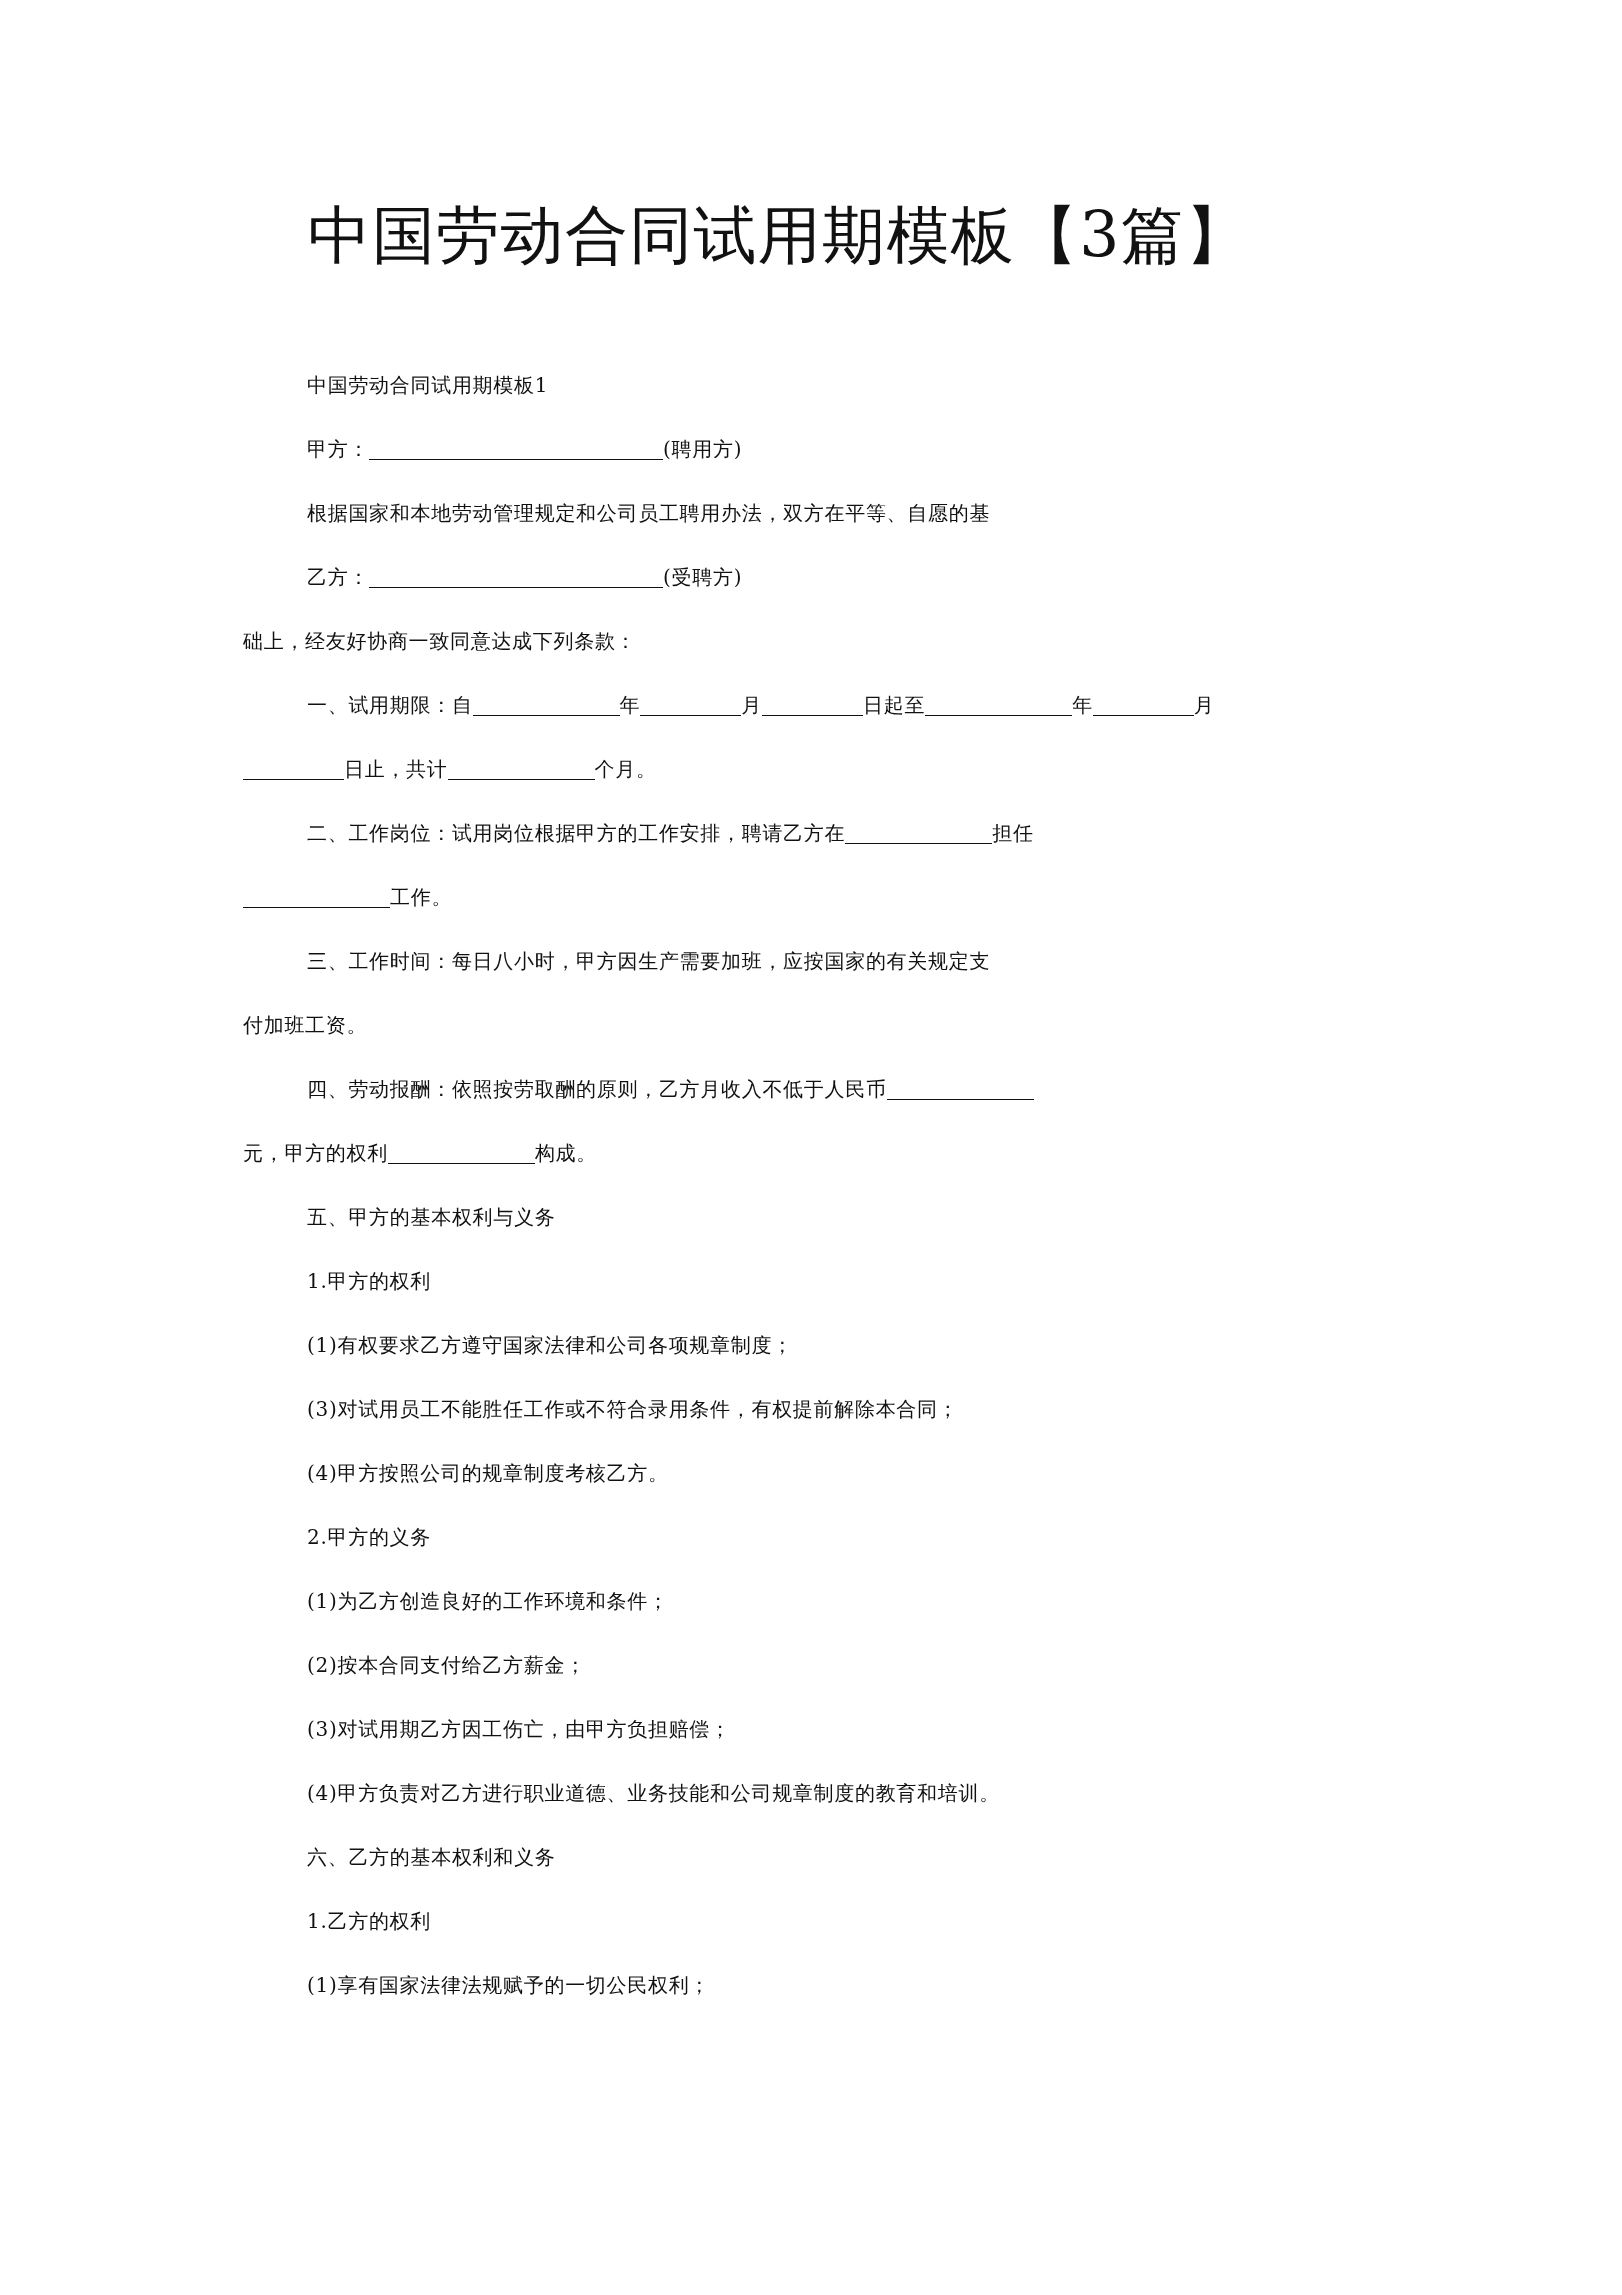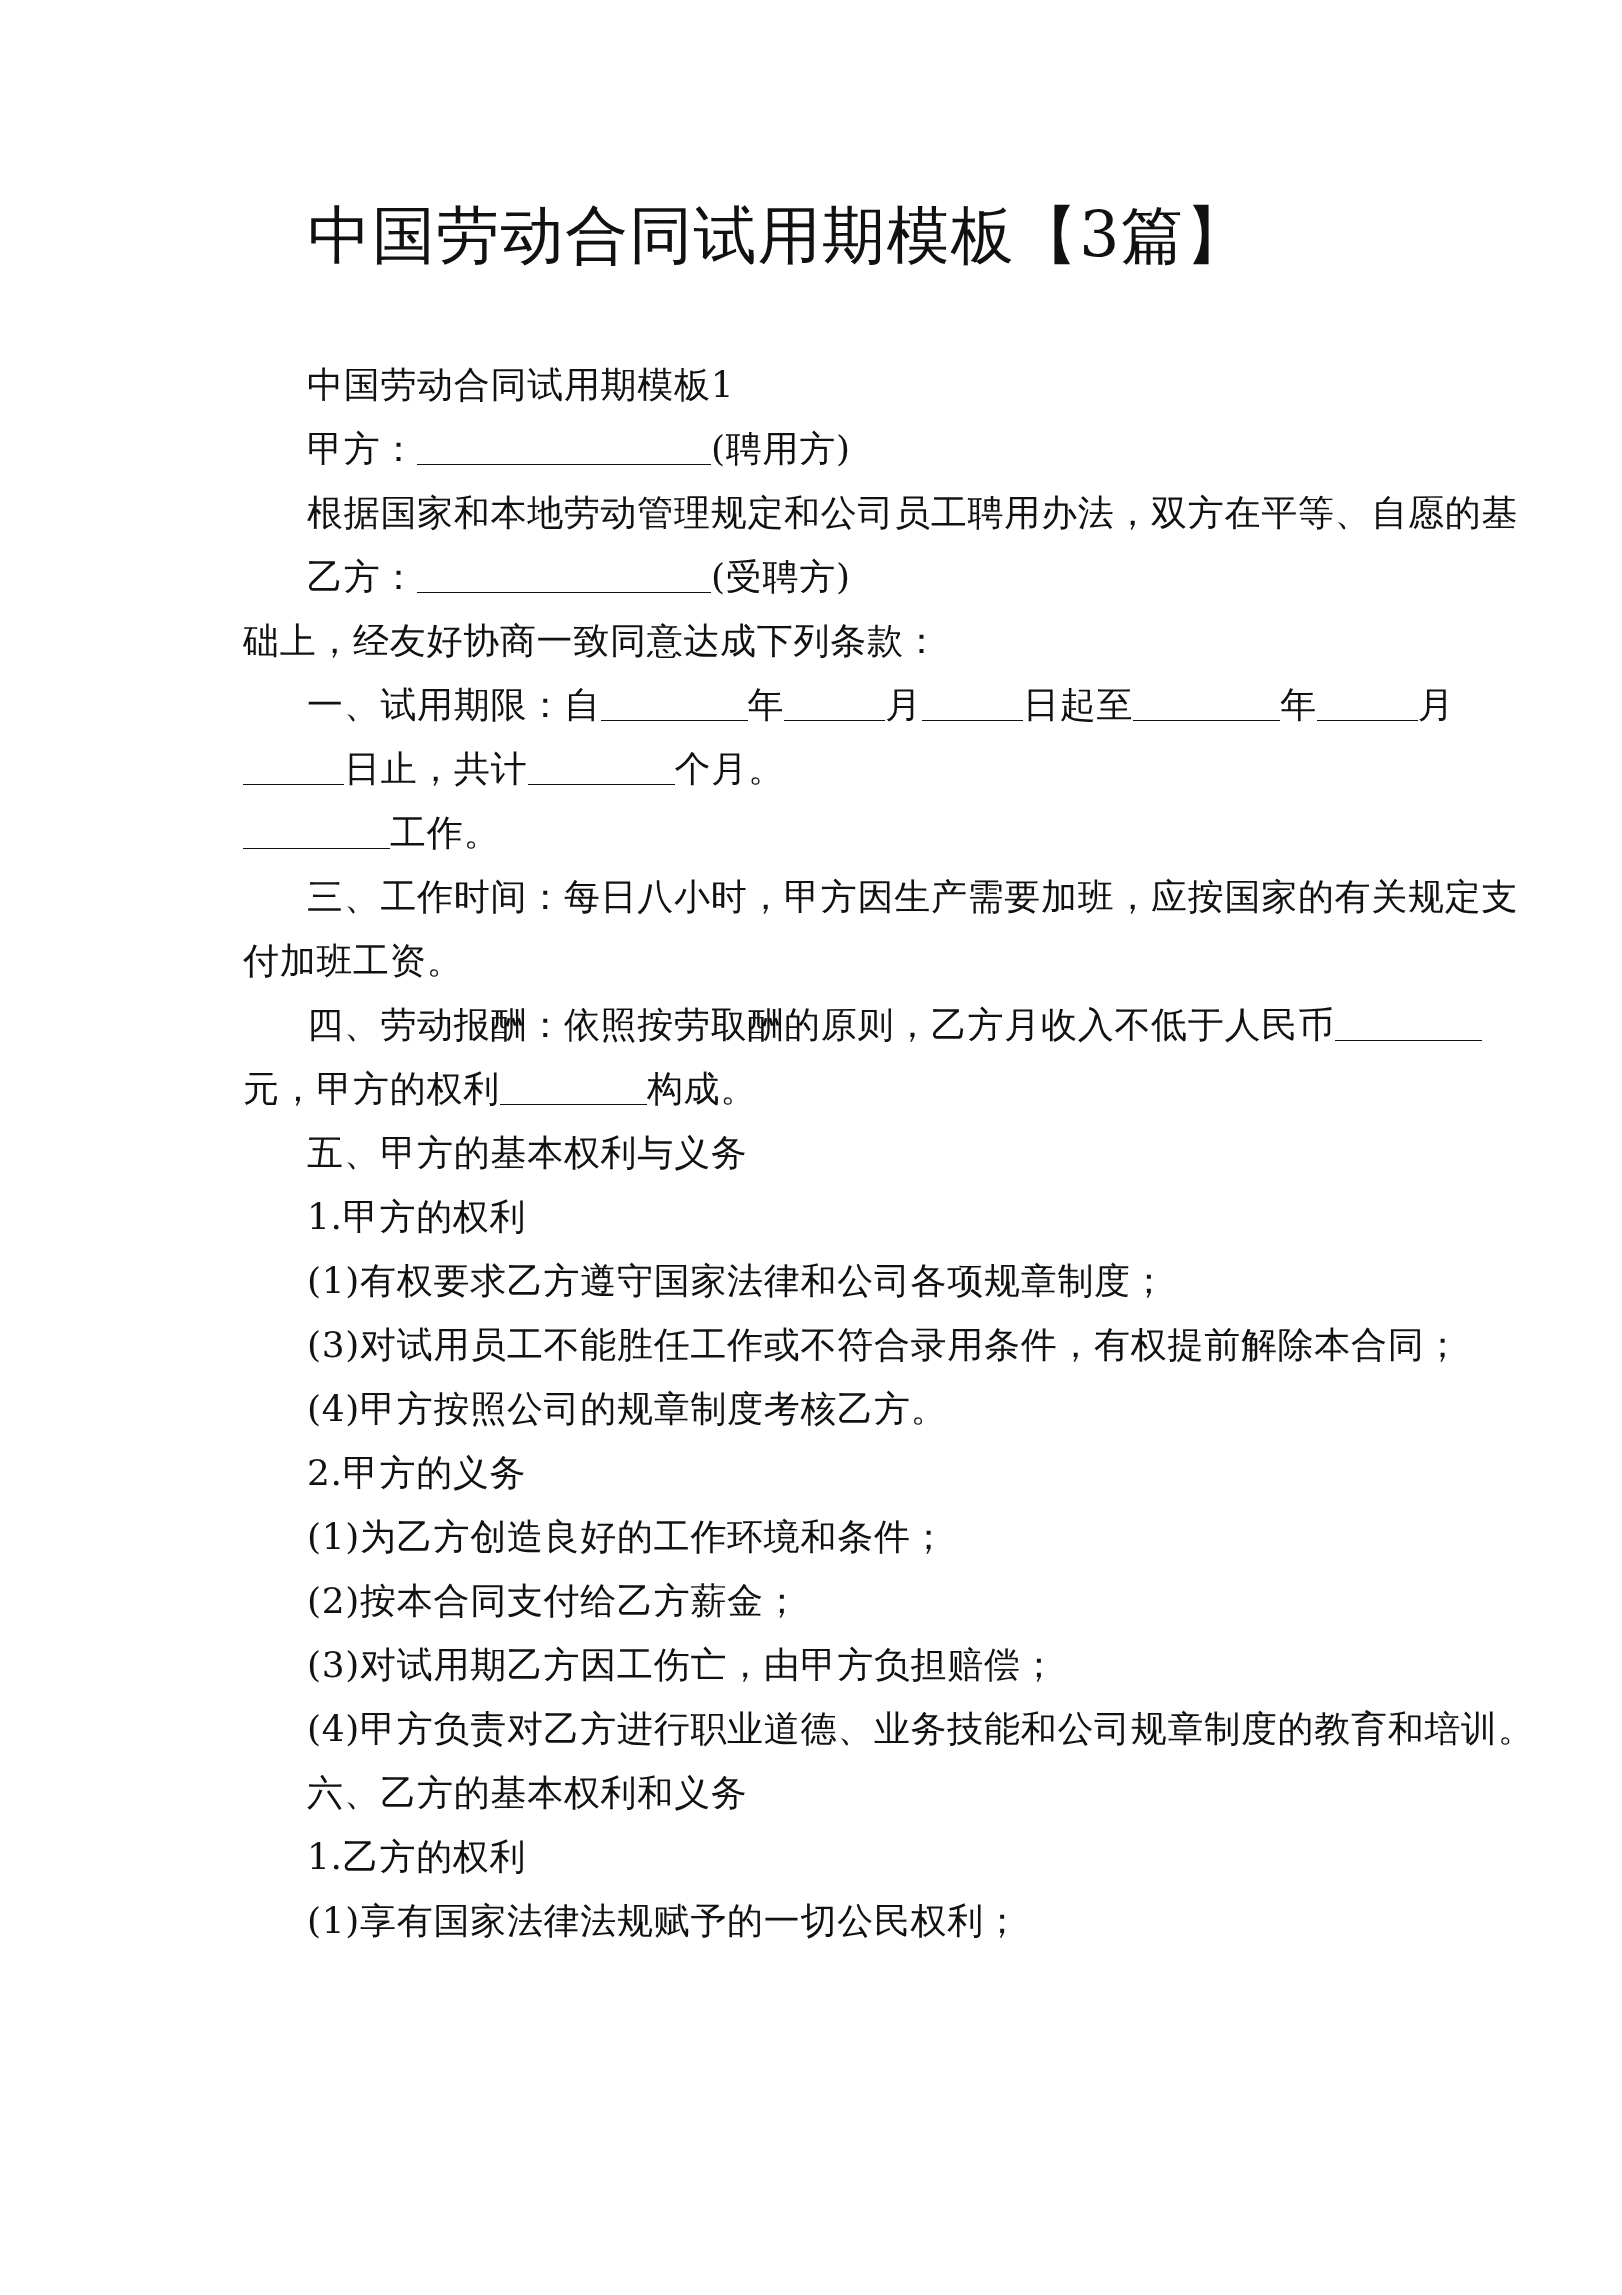--- a/index.html
+++ b/index.html
@@ -1,21 +1,21 @@
 <!DOCTYPE html>
 <html style="font-size:10.5px"><head>
 <meta charset="utf-8">
 <style>
   html, body { margin: 0; padding: 0; background: #ffffff; }
   body { width: 1623px; height: 2295px; position: relative; overflow: hidden;
          font-family: "DejaVu Serif", "Liberation Serif", serif; color: #111; }
   .title { position: absolute; left: 0; width: 1557px; top: 196px; text-align: center;
            font-size: 63px; line-height: 79px; font-weight: normal; letter-spacing: 1.3px; }
   .content { position: absolute; left: 243px; width: 1136px; top: 353px; }
-  .line { font-size: 36px; line-height: 64px; height: 64px; white-space: nowrap; letter-spacing: 0.7px; }
+  .line { font-size: 20px; line-height: 64px; height: 64px; white-space: nowrap; letter-spacing: 0.7px; }
   .indent { padding-left: 64px; }
   .blank { display: inline-block; border-bottom: 1.3px solid #111; height: 30px; vertical-align: -3.9px; }
   .w-party { width: 294px; }
   .w-long { width: 147px; }
   .w-med { width: 101px; }
 </style>
 </head>
 <body>
 
 <div class="title">中国劳动合同试用期模板【3篇】</div>
@@ -34,20 +34,23 @@
   </div>
   <div class="line">础上，经友好协商一致同意达成下列条款：</div>
 
   <div class="line indent">
     <span>一、试用期限：自</span><span class="blank w-long"></span><span>年</span><span class="blank w-med"></span><span>月</span><span class="blank w-med"></span><span>日起至</span><span class="blank w-long"></span><span>年</span><span class="blank w-med"></span><span>月</span>
   </div>
   <div class="line">
     <span class="blank w-med"></span><span>日止，共计</span><span class="blank w-long"></span><span>个月。</span>
   </div>
 
+  <div class="line indent">
+    <span>二、工作岗位：试用岗位根据甲方的工作安排，聘请乙方在</span><span class="blank w-long"></span><span>担任</span>
+  </div>
   <div class="line">
     <span class="blank w-long"></span><span>工作。</span>
   </div>
 
   <div class="line indent">三、工作时间：每日八小时，甲方因生产需要加班，应按国家的有关规定支</div>
   <div class="line">付加班工资。</div>
 
   <div class="line indent">
     <span>四、劳动报酬：依照按劳取酬的原则，乙方月收入不低于人民币</span><span class="blank w-long"></span>
   </div>

